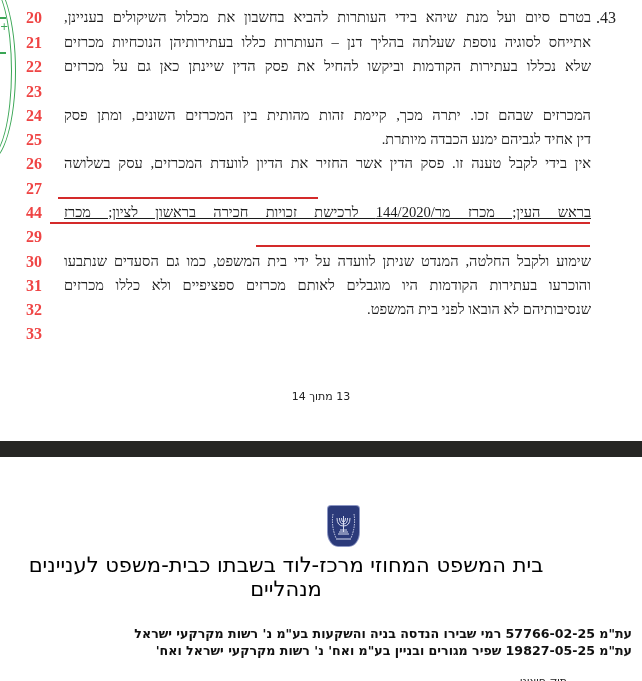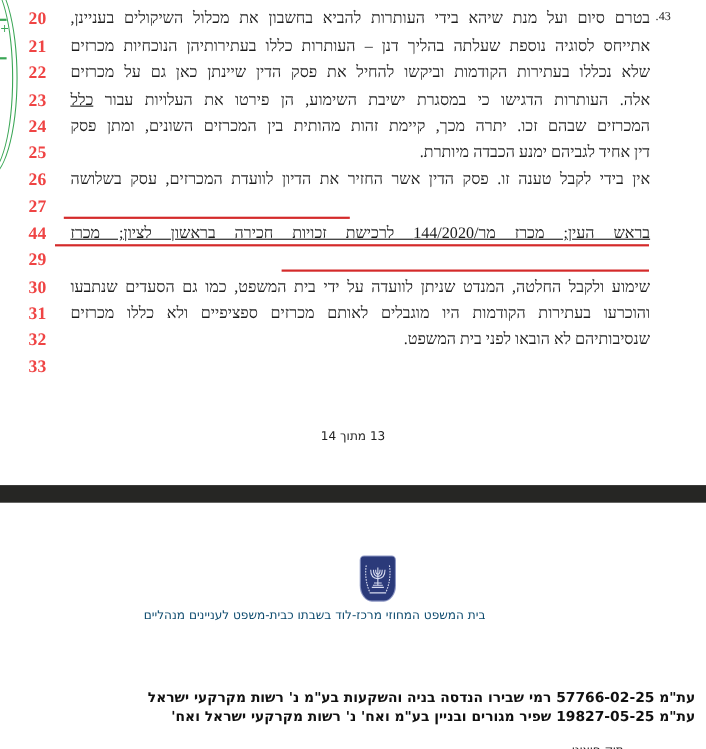--- a/index.html
+++ b/index.html
@@ -19,21 +19,21 @@
     border: 1.2px solid #3aa655; border-radius: 50%;
   }
   .stamp-tick { position: absolute; left: 0; width: 6px; height: 1.5px; background: #3aa655; }
   .stamp-plus { position: absolute; left: 0px; top: 22px; color: #3aa655; font-size: 10px; line-height: 10px; font-family: "DejaVu Sans", sans-serif; }
 
   .line-num {
     position: absolute; left: 22px; width: 24px; font-size: 16px; line-height: 16px;
     direction: ltr; text-align: center; color: #ef4444; font-weight: bold;
   }
   .para-num {
-    position: absolute; left: 596px; top: 9px; font-size: 11px; color: #222; direction: ltr; font-family: Liberation Serif, serif;
+    position: absolute; left: 596px; top: 9px; font-size: 16px; color: #222; direction: ltr; font-family: Liberation Serif, serif;
   }
   .text-line {
     position: absolute; left: 64px; width: 527px; font-size: 14.6px; line-height: 18px;
     direction: rtl; text-align: justify; text-align-last: justify; white-space: nowrap; color: #1c1c1c;
   }
   .text-line.last { text-align-last: right; }
   .u { text-decoration: underline; }
   .red-line { position: absolute; height: 1.6px; background: #d42a2a; }
 
   .page-footer {
@@ -43,21 +43,21 @@
   .page-sep { position: absolute; left: 0; top: 441px; width: 642px; height: 16px; background: #262624; }
 
   .emblem {
     position: absolute; left: 328px; top: 506px; width: 31px; height: 40px;
     background: #2b3a7a; border-radius: 3px 3px 10px 10px / 3px 3px 14px 14px;
     box-shadow: 0 0 0 1px #8d97c4;
   }
   .emblem svg { position: absolute; left: 0; top: 0; }
   .court-title {
     position: absolute; left: 0; width: 572px; top: 553px; text-align: center;
-    font-family: "DejaVu Sans", sans-serif; font-size: 11px; color: #0c4a6e; direction: rtl;
+    font-family: "DejaVu Sans", sans-serif; font-size: 21px; color: #000000; direction: rtl;
   }
   .case-line {
     position: absolute; right: 10px; font-family: "DejaVu Sans", sans-serif; font-weight: bold;
     font-size: 12.6px; color: #111; direction: rtl; white-space: nowrap;
   }
   .cut-line {
     position: absolute; right: 75px; top: 675px; font-family: "DejaVu Sans", sans-serif;
     font-size: 11px; color: #222; direction: rtl; height: 6px; overflow: hidden; line-height: 14px;
   }
 </style>
@@ -84,21 +84,20 @@
   <span class="line-num" style="top:205px">44</span>
   <span class="line-num" style="top:229px">29</span>
   <span class="line-num" style="top:254px">30</span>
   <span class="line-num" style="top:278px">31</span>
   <span class="line-num" style="top:302px">32</span>
   <span class="line-num" style="top:326px">33</span>
 
   <div class="text-line" style="top:8px">בטרם סיום ועל מנת שיהא בידי העותרות להביא בחשבון את מכלול השיקולים בעניינן,</div>
   <div class="text-line" style="top:33px">אתייחס לסוגיה נוספת שעלתה בהליך דנן – העותרות כללו בעתירותיהן הנוכחיות מכרזים</div>
   <div class="text-line" style="top:57px">שלא נכללו בעתירות הקודמות וביקשו להחיל את פסק הדין שיינתן כאן גם על מכרזים</div>
-  <div class="text-line" style="top:82px"><span>אלה. העותרות הדגישו כי במסגרת ישיבת השימוע, הן פירטו את העלויות עבור </span><span class="u">כלל</span></div>
   <div class="text-line" style="top:106px">המכרזים שבהם זכו. יתרה מכך, קיימת זהות מהותית בין המכרזים השונים, ומתן פסק</div>
   <div class="text-line last" style="top:130px">דין אחיד לגביהם ימנע הכבדה מיותרת.</div>
   <div class="text-line" style="top:154px">אין בידי לקבל טענה זו. פסק הדין אשר החזיר את הדיון לוועדת המכרזים, עסק בשלושה</div>
   <div class="text-line" style="top:203px"><span class="u">בראש העין; מכרז מר/144/2020 לרכישת זכויות חכירה בראשון לציון; מכרז</span></div>
   <div class="text-line" style="top:252px">שימוע ולקבל החלטה, המנדט שניתן לוועדה על ידי בית המשפט, כמו גם הסעדים שנתבעו</div>
   <div class="text-line last" style="top:300px">שנסיבותיהם לא הובאו לפני בית המשפט.</div>
   <div class="text-line" style="top:276px">והוכרעו בעתירות הקודמות היו מוגבלים לאותם מכרזים ספציפיים ולא כללו מכרזים</div>
 
   <div class="red-line" style="left:58px; width:260px; top:197px"></div>
   <div class="red-line" style="left:50px; width:540px; top:222px"></div>

